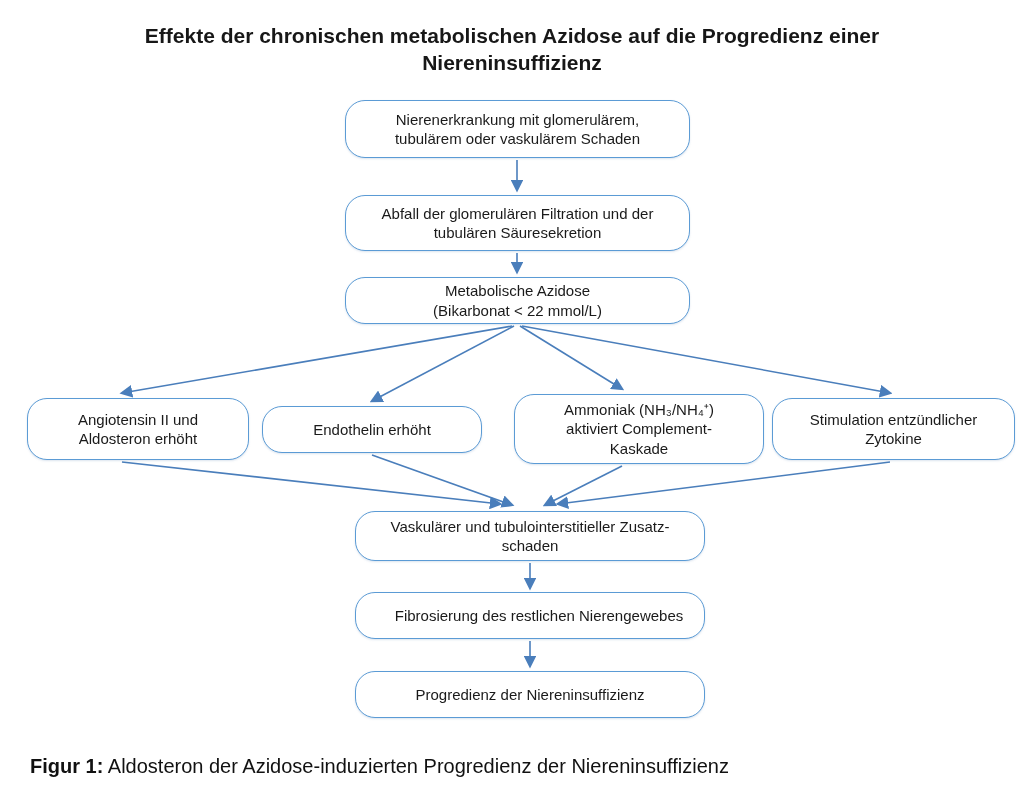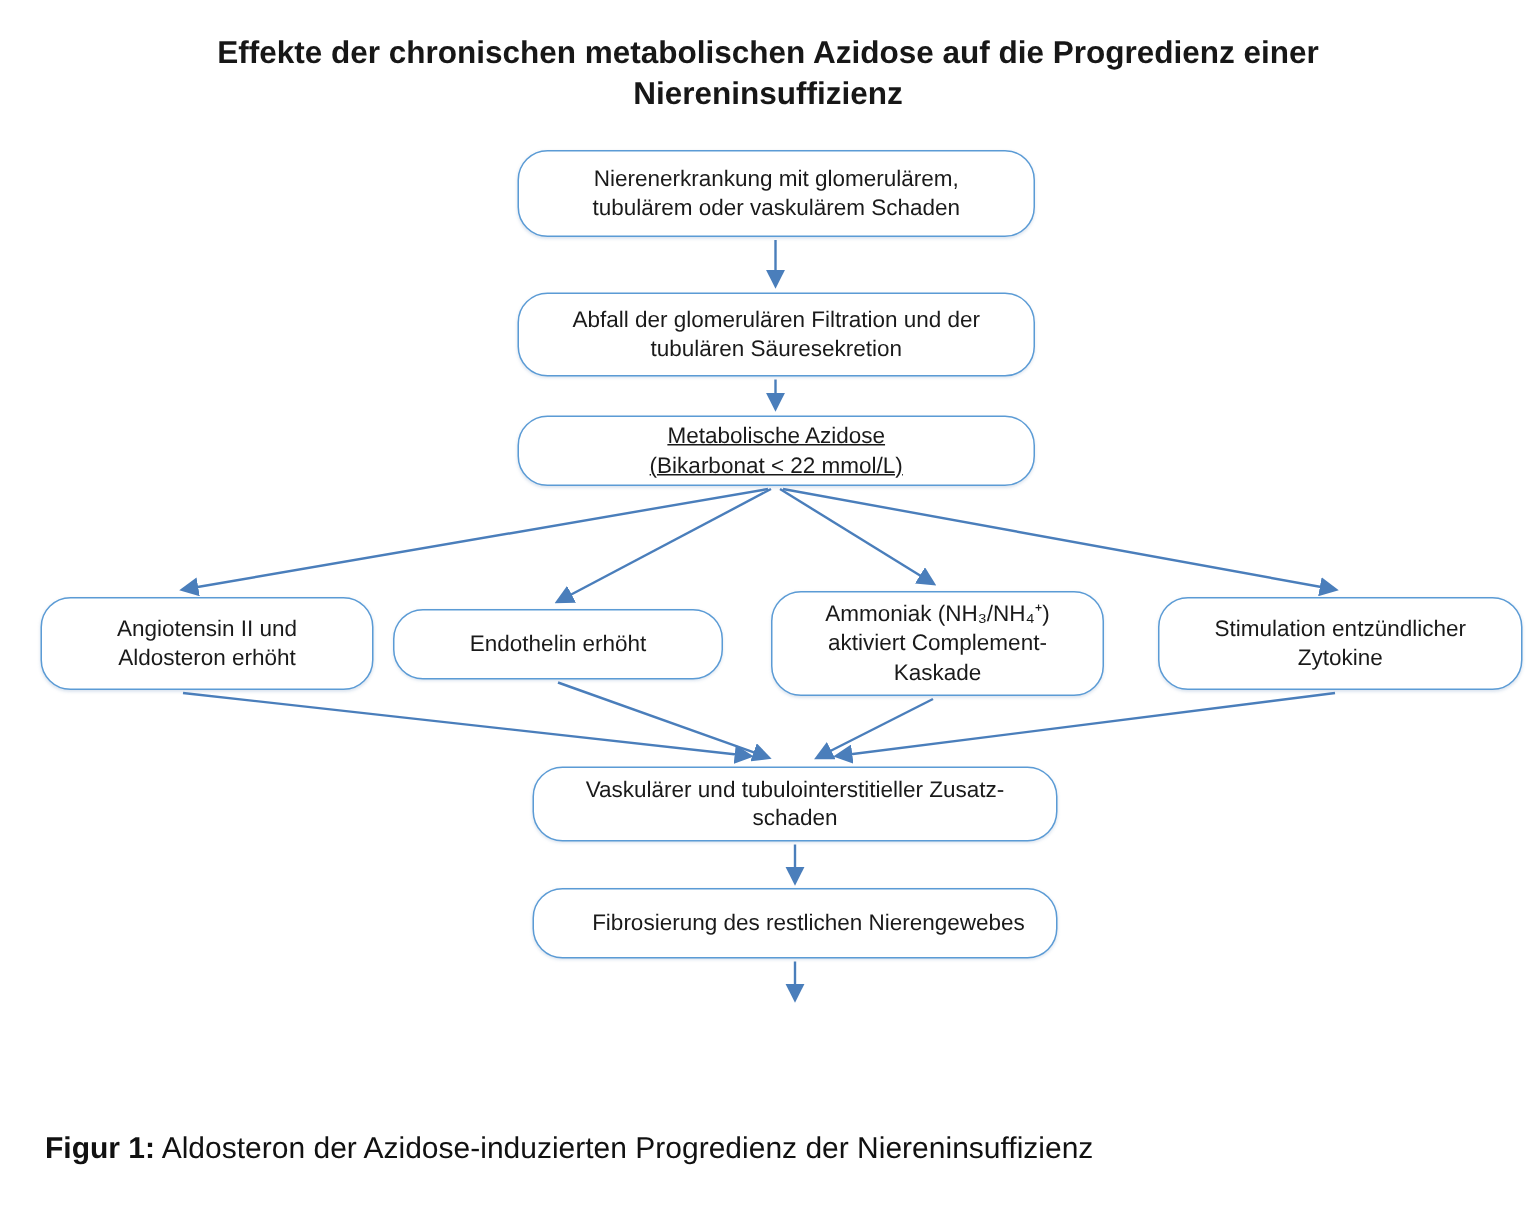--- a/index.html
+++ b/index.html
@@ -43,24 +43,24 @@
     justify-content: center;
     text-align: center;
     font-size: 15px;
     line-height: 1.3;
     white-space: pre-line;
     padding: 4px 10px;
     box-shadow: 0 1px 2px rgba(120,150,190,0.25);
   }
   .n-disease     { left: 345px; top: 100px; width: 345px; height: 58px; }
   .n-filtration  { left: 345px; top: 195px; width: 345px; height: 56px; }
-  .n-acidosis    { left: 345px; top: 277px; width: 345px; height: 47px; text-decoration: underline; }
+  .n-acidosis    { left: 345px; top: 277px; width: 345px; height: 47px; }
   .n-angiotensin { left: 27px;  top: 398px; width: 222px; height: 62px; }
   .n-endothelin  { left: 262px; top: 406px; width: 220px; height: 47px; }
-  .n-ammonia     { left: 514px; top: 394px; width: 222px; height: 70px; }
+  .n-ammonia     { left: 514px; top: 394px; width: 250px; height: 70px; }
   .n-cytokines   { left: 772px; top: 398px; width: 243px; height: 62px; }
   .n-damage      { left: 355px; top: 511px; width: 350px; height: 50px; }
   .n-fibrosis    { left: 355px; top: 592px; width: 350px; height: 47px; padding-left: 28px; }
   .n-progression { left: 355px; top: 671px; width: 350px; height: 47px; }
   .figure-caption {
     position: absolute;
     left: 30px;
     top: 755px;
     font-size: 20px;
     color: #111111;
@@ -110,18 +110,19 @@
 Aldosteron erhöht</div>
   <div class="node n-endothelin">Endothelin erhöht</div>
   <div class="node n-ammonia">Ammoniak (NH₃/NH₄⁺)
 aktiviert Complement-
 Kaskade</div>
   <div class="node n-cytokines">Stimulation entzündlicher
 Zytokine</div>
   <div class="node n-damage">Vaskulärer und tubulointerstitieller Zusatz-
 schaden</div>
   <div class="node n-fibrosis">Fibrosierung des restlichen Nierengewebes</div>
+  <div class="node n-progression">Progredienz der Niereninsuffizienz</div>
 
   <div class="figure-caption">
     <span class="cap-label">Figur 1:</span><span> Aldosteron der Azidose-induzierten Progredienz der Niereninsuffizienz</span>
   </div>
 
 </div>
 
 </body></html>

